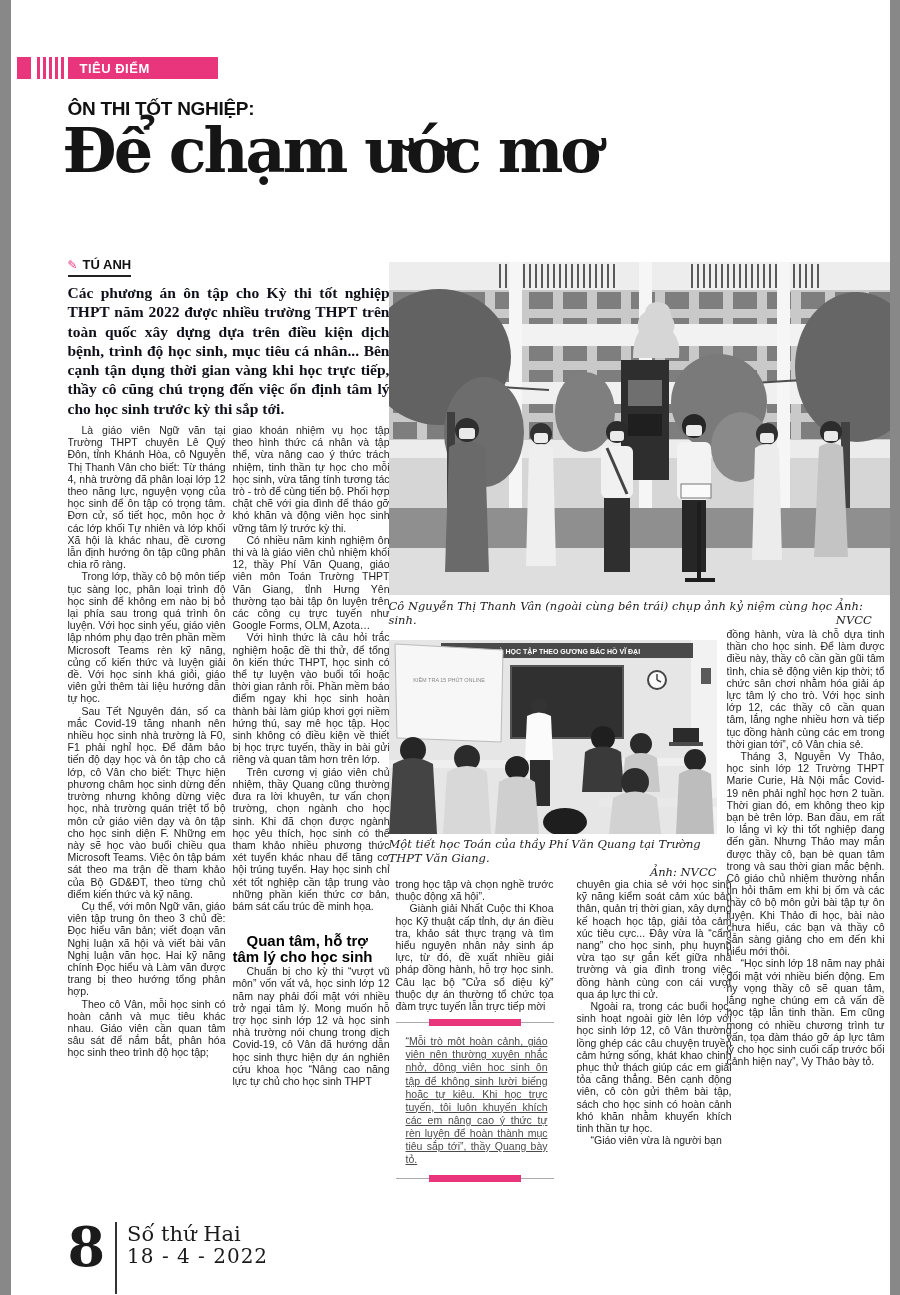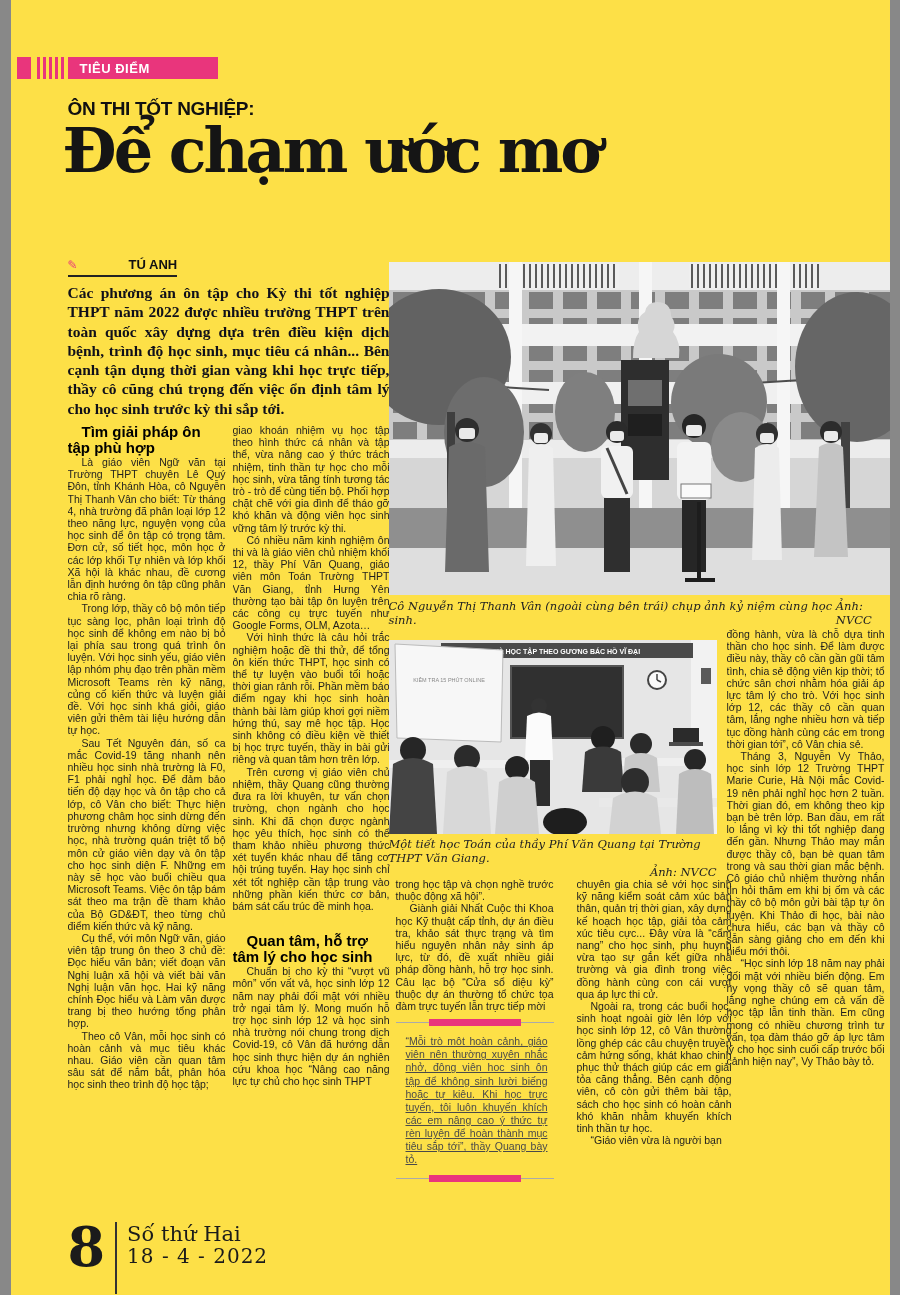--- a/index.html
+++ b/index.html
@@ -1,17 +1,17 @@
 <!DOCTYPE html>
 <html><head>
 <meta charset="utf-8">
 <style>
   html,body{margin:0;padding:0;background:#888;}
   .page{
-    position:relative;width:879px;height:1295px;background:#fde047;
+    position:relative;width:879px;height:1295px;background:#ffffff;
     font-family:"Liberation Sans","DejaVu Sans",sans-serif;color:#1c1c1c;
     overflow:hidden;margin:0 auto;
   }
   
   .kicker-block{position:absolute;top:57px;left:6px;width:14px;height:22px;background:#e9357c;}
   .kicker-stripes{position:absolute;top:57px;left:26px;height:22px;display:flex;gap:3px;}
   .kicker-stripes .s{width:3px;height:22px;background:#e9357c;}
   .kicker-label{
     position:absolute;top:57px;left:57px;width:150px;height:22px;background:#e9357c;
     color:#fff;font-weight:bold;font-size:13px;letter-spacing:.5px;
@@ -20,21 +20,21 @@
   
   .overline{position:absolute;top:98px;left:57px;font-size:19px;font-weight:bold;letter-spacing:-.3px;color:#111;}
   .main-title{
     position:absolute;top:112px;left:52px;width:845px;
     font-family:"DejaVu Serif","Liberation Serif",serif;font-weight:bold;
     font-size:62px;line-height:1.25;letter-spacing:-3px;color:#151515;white-space:nowrap;
   }
   .author-row{position:absolute;top:257px;left:57px;display:flex;align-items:center;gap:5px;
     border-bottom:2px solid #222;padding-bottom:3px;}
   .author-icon{color:#e9357c;font-size:12px;line-height:1;}
-  .author-name{font-size:13px;font-weight:bold;color:#111;margin-left:46px;}
+  .author-name{font-size:13px;font-weight:bold;color:#111;}
   
   .lead{
     position:absolute;top:283px;left:57px;width:322px;
     font-family:"Liberation Serif","DejaVu Serif",serif;font-weight:bold;
     font-size:15.5px;line-height:19.3px;color:#10101a;text-align:justify;
   }
   
   .col{position:absolute;font-size:10.5px;line-height:12.2px;text-align:justify;color:#1e1e1e;}
   .col p{margin:0;text-indent:14px;}
   .col p.cont{text-indent:0;}
@@ -97,21 +97,20 @@
   <div class="overline">ÔN THI TỐT NGHIỆP:</div>
   <div class="main-title">Để chạm ước mơ</div>
   <div class="author-row">
     <span class="author-icon">✎</span>
     <span class="author-name">TÚ ANH</span>
   </div>
 
   <div class="lead">Các phương án ôn tập cho Kỳ thi tốt nghiệp THPT năm 2022 được nhiều trường THPT trên toàn quốc xây dựng dựa trên điều kiện dịch bệnh, trình độ học sinh, mục tiêu cá nhân... Bên cạnh tận dụng thời gian vàng khi học trực tiếp, thầy cô cũng chú trọng đến việc ổn định tâm lý cho học sinh trước kỳ thi sắp tới.</div>
 
   <div class="col col1">
-    <p class="col-heading">Tìm giải pháp ôn tập phù hợp</p>
     <p>Là giáo viên Ngữ văn tại Trường THPT chuyên Lê Quý Đôn, tỉnh Khánh Hòa, cô Nguyễn Thị Thanh Vân cho biết: Từ tháng 4, nhà trường đã phân loại lớp 12 theo năng lực, nguyện vọng của học sinh để ôn tập có trọng tâm. Đơn cử, số tiết học, môn học ở các lớp khối Tự nhiên và lớp khối Xã hội là khác nhau, đề cương lẫn định hướng ôn tập cũng phân chia rõ ràng.</p>
     <p>Trong lớp, thầy cô bộ môn tiếp tục sàng lọc, phân loại trình độ học sinh để không em nào bị bỏ lại phía sau trong quá trình ôn luyện. Với học sinh yếu, giáo viên lập nhóm phụ đạo trên phần mềm Microsoft Teams rèn kỹ năng, củng cố kiến thức và luyện giải đề. Với học sinh khá giỏi, giáo viên gửi thêm tài liệu hướng dẫn tự học.</p>
     <p>Sau Tết Nguyên đán, số ca mắc Covid-19 tăng nhanh nên nhiều học sinh nhà trường là F0, F1 phải nghỉ học. Để đảm bảo tiến độ dạy học và ôn tập cho cả lớp, cô Vân cho biết: Thực hiện phương châm học sinh dừng đến trường nhưng không dừng việc học, nhà trường quán triệt tổ bộ môn cử giáo viên dạy và ôn tập cho học sinh diện F. Những em này sẽ học vào buổi chiều qua Microsoft Teams. Việc ôn tập bám sát theo ma trận đề tham khảo của Bộ GD&amp;ĐT, theo từng chủ điểm kiến thức và kỹ năng.</p>
     <p>Cụ thể, với môn Ngữ văn, giáo viên tập trung ôn theo 3 chủ đề: Đọc hiểu văn bản; viết đoạn văn Nghị luận xã hội và viết bài văn Nghị luận văn học. Hai kỹ năng chính Đọc hiểu và Làm văn được trang bị theo hướng tổng phân hợp.</p>
     <p>Theo cô Vân, mỗi học sinh có hoàn cảnh và mục tiêu khác nhau. Giáo viên cần quan tâm sâu sát để nắm bắt, phân hóa học sinh theo trình độ học tập;</p>
   </div>
 
   <div class="col col2">
     <p class="cont">giao khoán nhiệm vụ học tập theo hình thức cá nhân và tập thể, vừa nâng cao ý thức trách nhiệm, tinh thần tự học cho mỗi học sinh, vừa tăng tính tương tác trò - trò để cùng tiến bộ. Phối hợp chặt chẽ với gia đình để tháo gỡ khó khăn và động viên học sinh vững tâm lý trước kỳ thi.</p>
     <p>Có nhiều năm kinh nghiệm ôn thi và là giáo viên chủ nhiệm khối 12, thầy Phí Văn Quang, giáo viên môn Toán Trường THPT Văn Giang, tỉnh Hưng Yên thường tạo bài tập ôn luyện trên các công cụ trực tuyến như Google Forms, OLM, Azota…</p>

